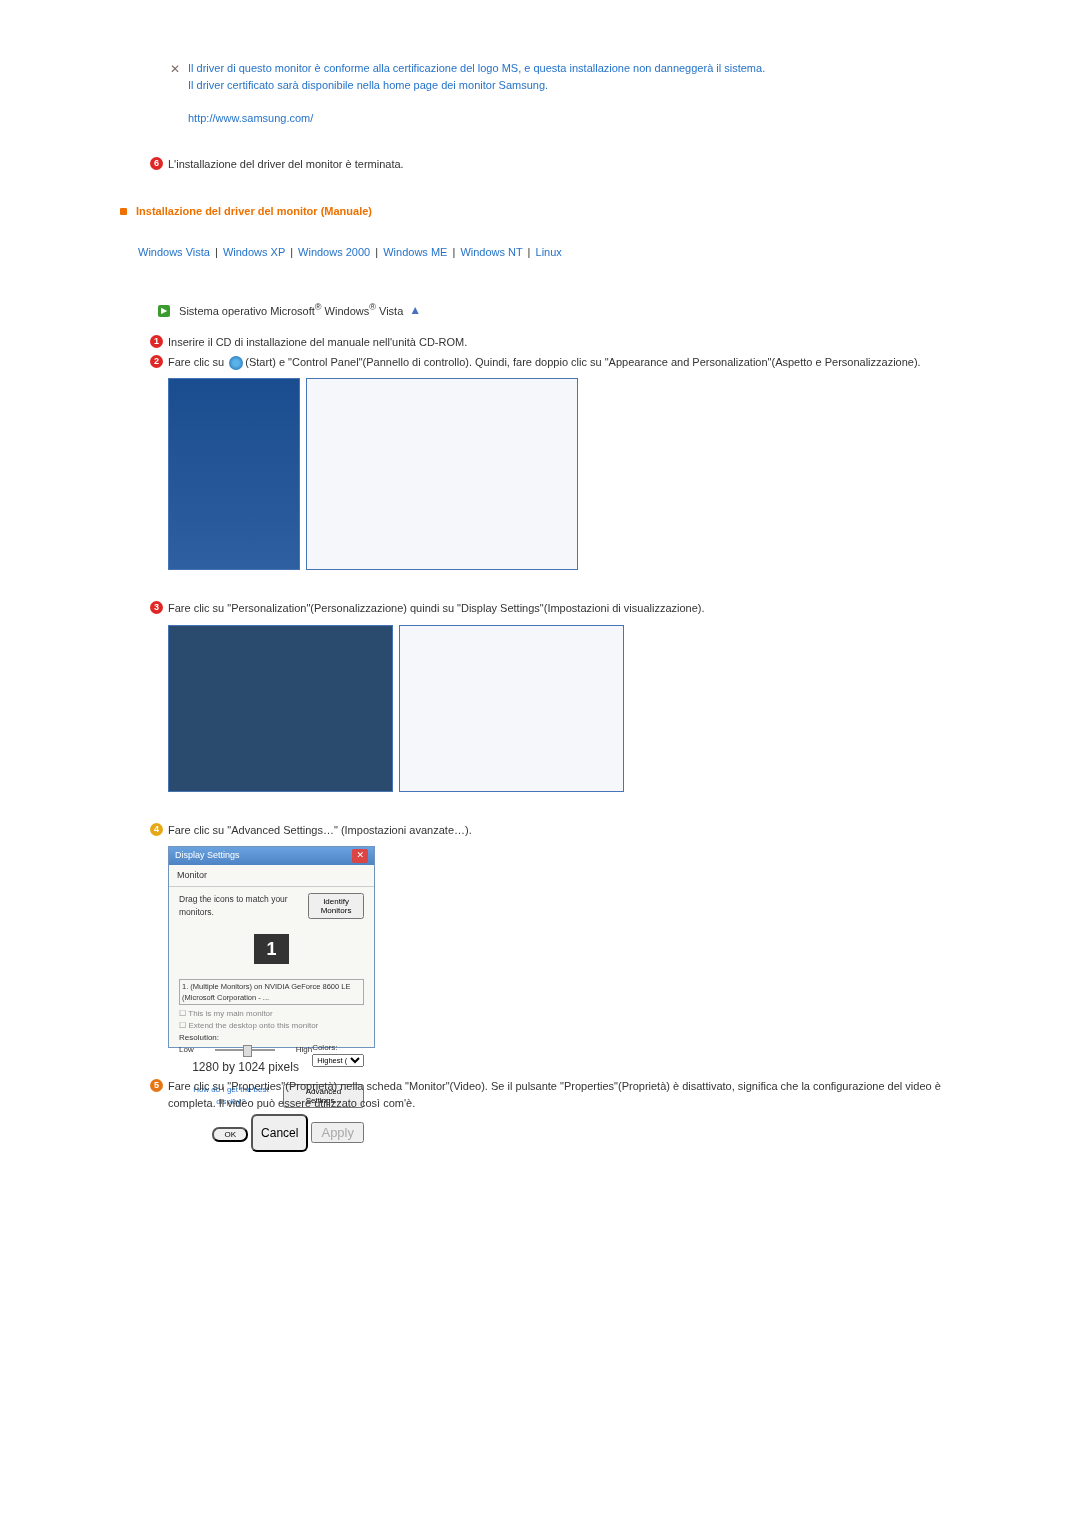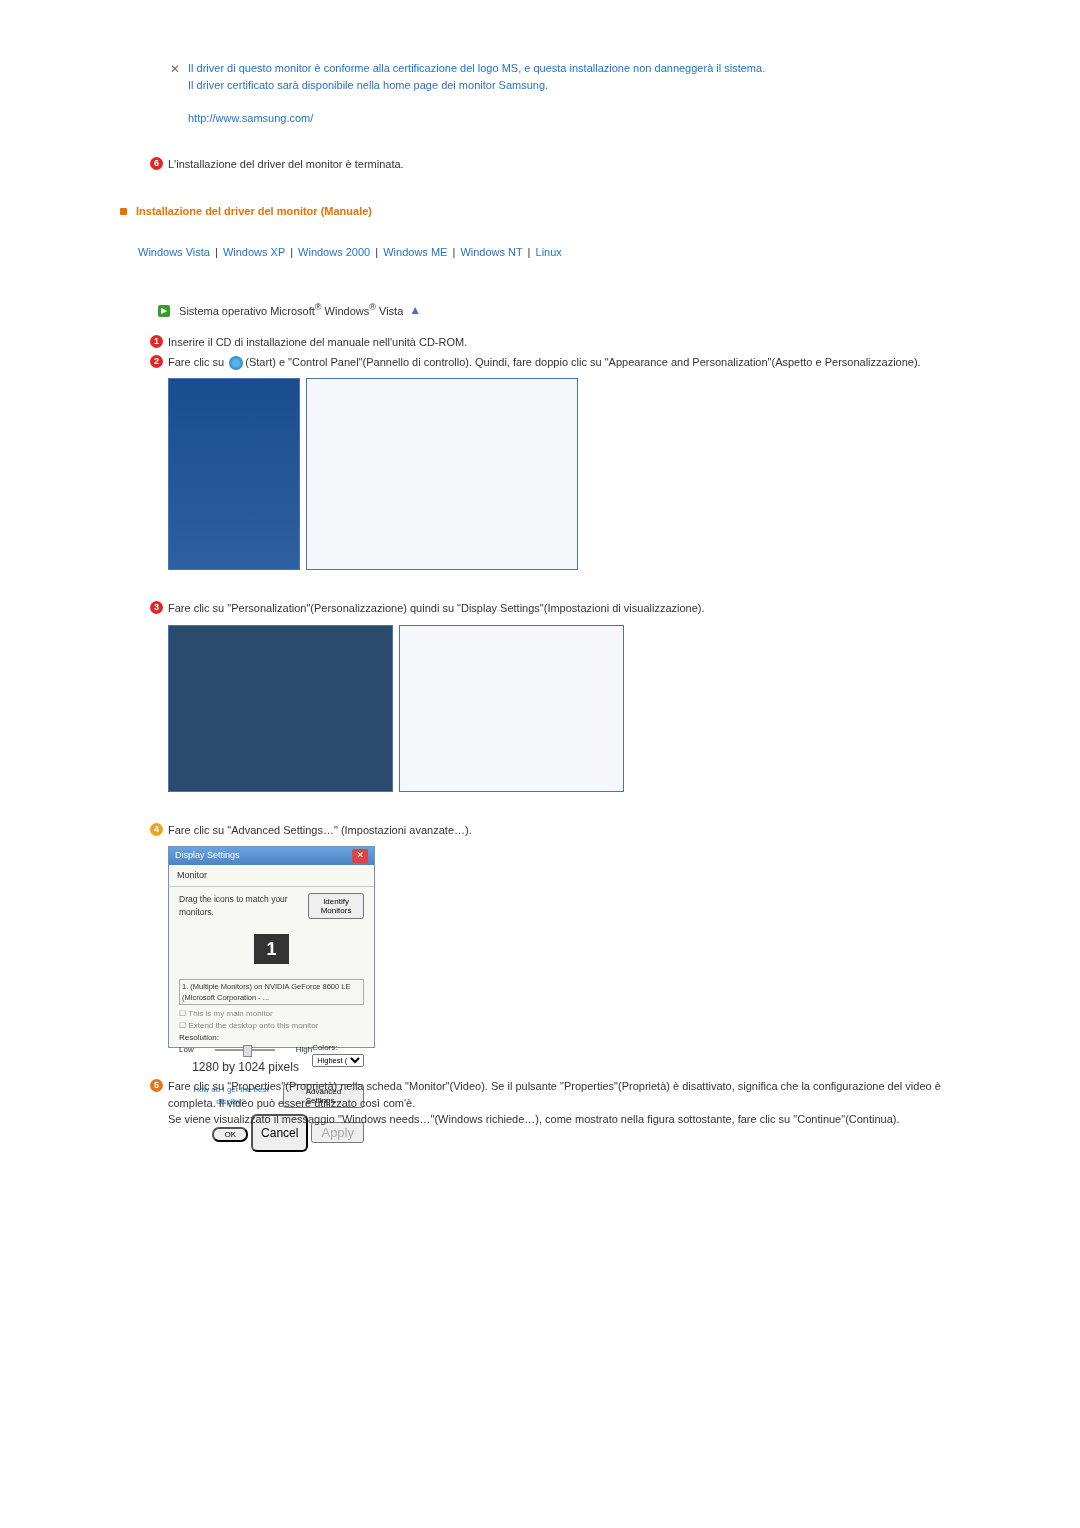--- a/index.html
+++ b/index.html
@@ -285,15 +285,14 @@
         <button style="font-size:13px; padding:1px 8px; color:#aaa;">Apply</button>
       </div>
     </div>
   </div>
 </div>
 
 <div class="step-list" style="margin-top: 30px;">
   <div class="step-item">
     <span class="num-badge badge-orange">5</span>
     <span>Fare clic su "Properties"(Proprietà) nella scheda "Monitor"(Video). Se il pulsante "Properties"(Proprietà) è disattivato, significa che la configurazione del video è completa. Il video può essere utilizzato così com'è.</span><br>
-    <span>Se viene visualizzato il messaggio "Windows needs…"(Windows richiede…), come mostrato nella figura sottostante, fare clic su "Continue"(Continua).</span>
   </div>
 </div>
 
 </body></html>

